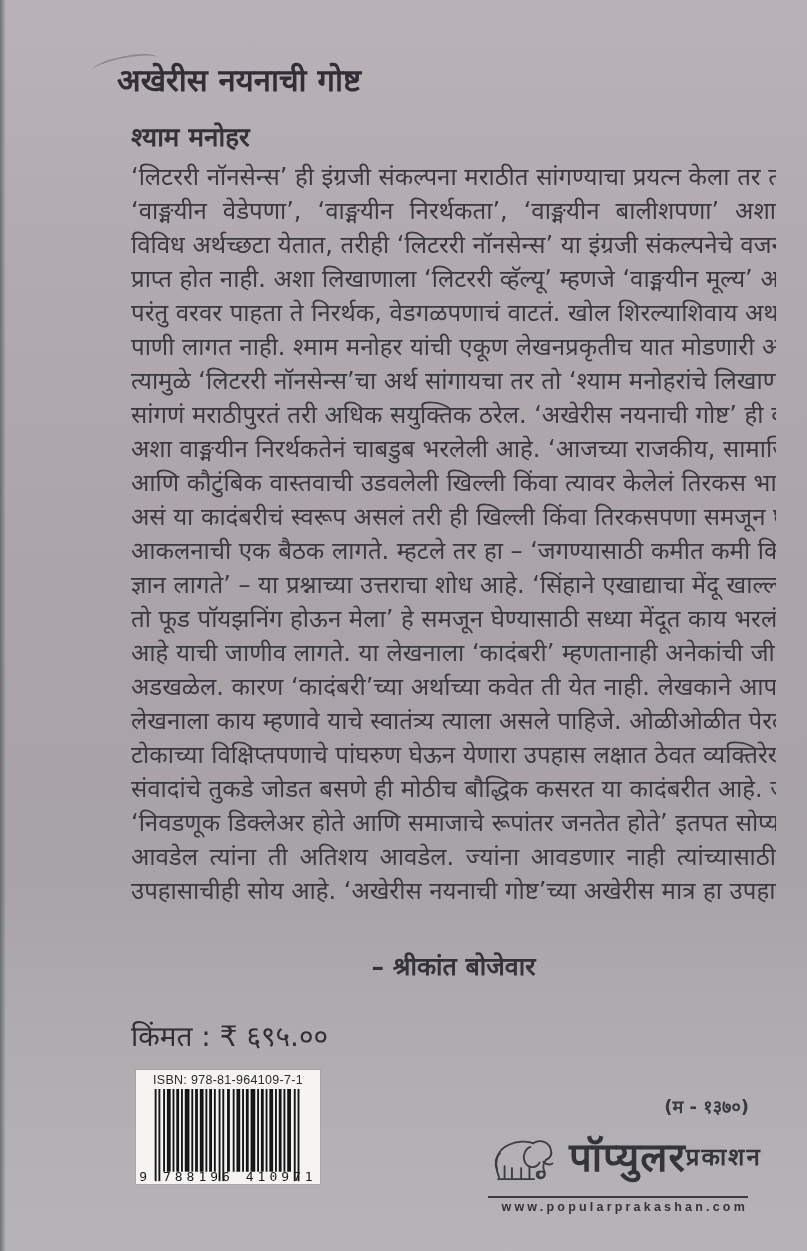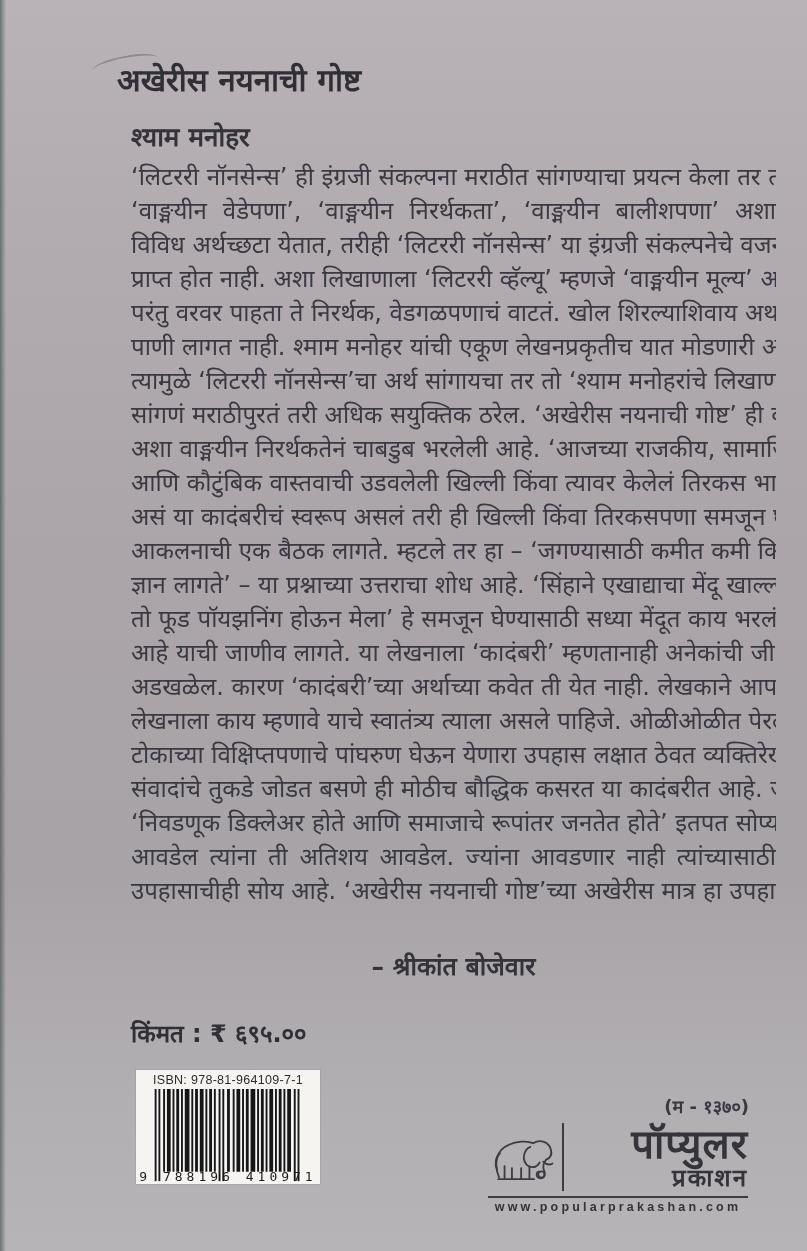--- a/index.html
+++ b/index.html
@@ -39,21 +39,21 @@
     white-space:nowrap;overflow:hidden;
     text-align:justify;text-align-last:justify;
   }
   .pline.last{text-align-last:left;}
   .attribution{
     position:absolute;left:131px;top:948px;width:645px;
     text-align:center;font-size:25px;font-weight:700;color:#34333a;
   }
   .price{
     position:absolute;left:131px;top:1016px;
-    font-size:24px;font-weight:700;color:#302f36;
+    font-size:28px;font-weight:400;color:#302f36;
   }
   .barcode-box{
     position:absolute;left:136px;top:1070px;width:184px;height:114px;
     background:#f5f4f1;
     display:flex;flex-direction:column;align-items:center;
     box-shadow:0 0 0 1px rgba(0,0,0,.06);
   }
   .isbn-text{
     margin-top:3px;font-size:12.5px;letter-spacing:.3px;color:#2b2b2e;
     font-family:"Liberation Sans","DejaVu Sans",sans-serif;white-space:nowrap;
@@ -66,28 +66,28 @@
   .pubcode{
     position:absolute;right:58px;top:1094px;
     font-size:18px;font-weight:600;color:#3a3941;
   }
   .logo{
     position:absolute;left:488px;top:1120px;width:260px;height:74px;
     display:flex;align-items:center;
   }
   .logo svg{flex:0 0 auto;}
   .logo-sep{width:2px;height:68px;background:#3c3c42;margin:0 7px 0 4px;}
-  .logo-text{flex:1;display:flex;flex-direction:column;align-items:flex-end;}
+  .logo-text{flex:1;display:flex;flex-direction:row;align-items:center;}
   .logo-name{font-size:40px;line-height:42px;font-weight:800;color:#35343b;letter-spacing:1px;}
   .logo-sub{font-size:24px;line-height:26px;font-weight:800;color:#35343b;letter-spacing:2px;}
   .logo-rule{position:absolute;left:488px;top:1196px;width:260px;height:2px;background:#3c3c42;}
   .website{
     position:absolute;left:488px;top:1200px;width:260px;
     font-size:12.5px;font-weight:600;color:#34333a;letter-spacing:3.2px;
-    text-align:center;white-space:nowrap;
+    text-align:right;white-space:nowrap;
     font-family:"Liberation Sans","DejaVu Sans",sans-serif;
   }
 </style>
 </head>
 <body>
 
 <div class="cover">
 
   <div class="scratch"></div>
 

